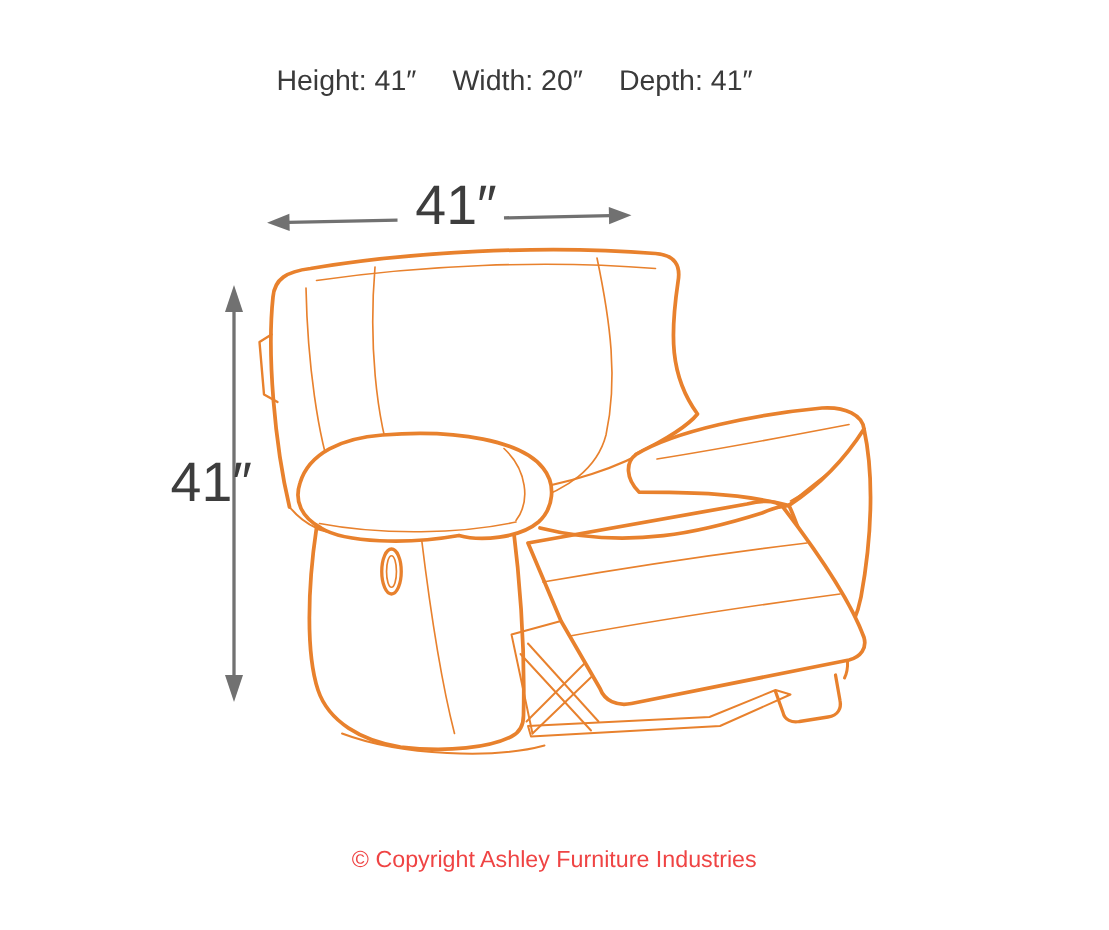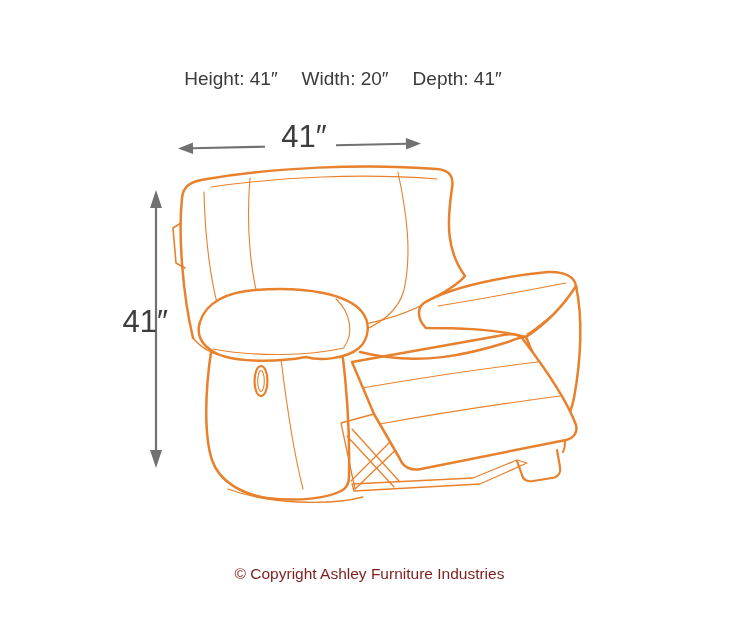--- a/index.html
+++ b/index.html
@@ -8,34 +8,33 @@
     width:739px;height:620px;
     background:#ffffff;
     overflow:hidden;
     font-family:"Liberation Sans","DejaVu Sans",sans-serif;
   }
   .spec-header{
     position:absolute;top:44px;left:0;width:686px;
     display:flex;justify-content:center;gap:24px;
     font-size:19px;line-height:22px;color:#3a3a3a;
     white-space:nowrap;
-    margin-top:24px;
   }
   .spec-item{display:inline-block;}
   .diagram-svg{position:absolute;left:0;top:0;}
   .dim-label{
     position:absolute;
-    font-size:31px;line-height:32px;color:#3d3d3d;
+    font-size:37px;line-height:32px;color:#3d3d3d;
     letter-spacing:0px;
   }
   .dim-label.top{left:262px;top:121px;width:84px;text-align:center;}
   .dim-label.left{left:90px;top:306px;width:78px;text-align:right;}
   .copyright{
     position:absolute;top:564px;left:0;width:739px;
-    text-align:center;font-size:15.5px;line-height:19px;color:#7f1d1d;
+    text-align:center;font-size:15.5px;line-height:19px;color:#ef4444;
   }
 </style>
 </head>
 <body>
 
 <div class="canvas">
 
   <div class="spec-header">
     <span class="spec-item">Height: 41″</span>
     <span class="spec-item">Width: 20″</span>

